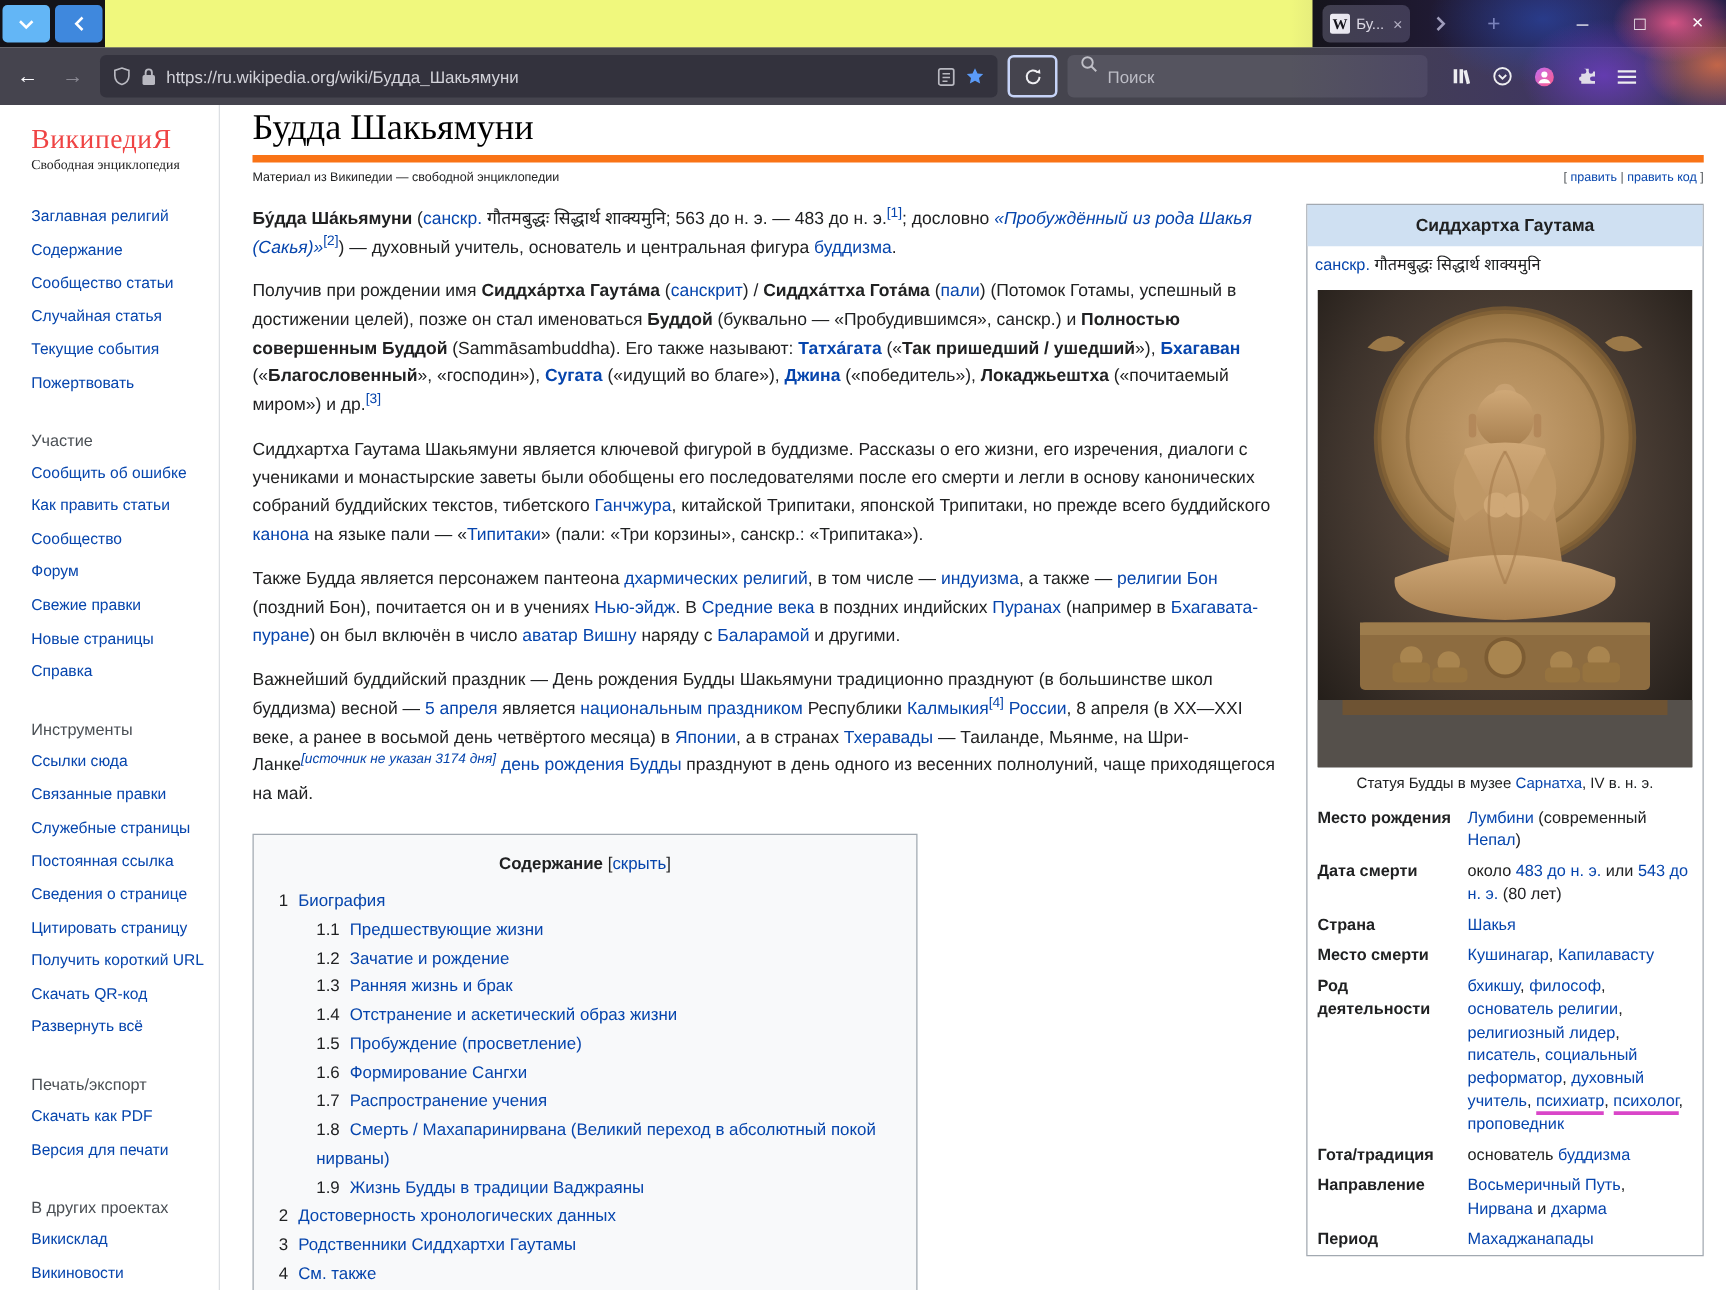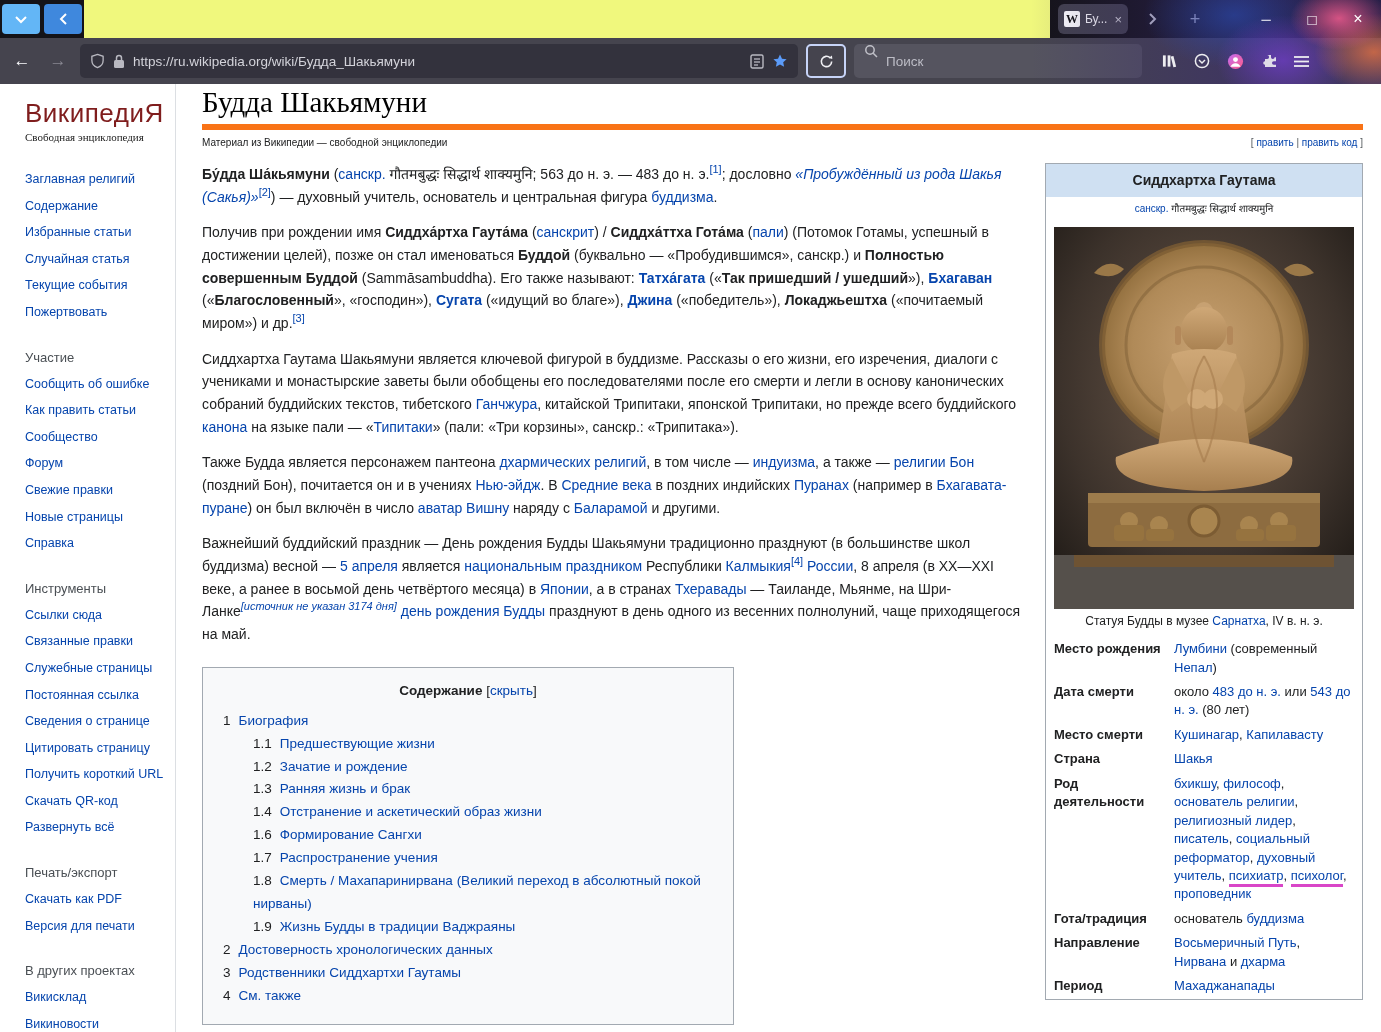--- a/index.html
+++ b/index.html
@@ -43,39 +43,39 @@
   .search-input{background:transparent;border:none;outline:none;color:#e6e6ea;font-size:13.5px;width:100%;
     font-family:"Liberation Sans","DejaVu Sans",sans-serif}
   .search-input::placeholder{color:#bdbdc6}
   .nav-icons{display:flex;align-items:center;gap:17px;margin-left:12px;position:relative;z-index:3}
 
   
   .page{display:flex;height:948px;overflow:hidden;background:#fff;position:relative}
   .globe{position:absolute;left:33px;top:-84px;width:104px;height:104px;border-radius:50%;border:1px solid #c8ccd1;
     background:radial-gradient(circle at 35% 35%, #fdfdfd, #edeff1)}
   .sidebar{width:176px;border-right:1px solid #dcdfe3;padding:14px 6px 0 25px;flex:none;position:relative;background:#fff}
-  .logo-word{font-family:Liberation Sans, sans-serif;font-size:26px;color:#7f1d1d;letter-spacing:.5px;position:relative;z-index:2}
+  .logo-word{font-family:Liberation Serif, serif;font-size:22px;color:#ef4444;letter-spacing:.5px;position:relative;z-index:2}
   .logo-tag{font-family:"Liberation Serif","DejaVu Serif",serif;font-size:11px;margin-top:2px;color:#222;position:relative;z-index:2}
   .sb-sec{margin-top:28px}
   .sb-head{font-size:13px;color:#4a4f54;margin-bottom:7px;display:flex;align-items:center;gap:8px}
   .sb-list{list-style:none}
   .sb-list li{margin-bottom:5px;line-height:1.35}
   .sb-link{font-size:12.5px}
 
   .content{flex:1;padding:2px 18px 0 26px;overflow:hidden}
   h1.title{font-family:"Liberation Serif","DejaVu Serif",serif;font-size:29px;font-weight:400;
     border-bottom:6px solid #f97316;padding-bottom:5px;color:#000}
   .tagline-row{display:flex;justify-content:space-between;font-size:10px;margin-top:7px;color:#202122}
   .edit-links{color:#54595d}
   .body-text{margin-top:15px;font-size:14px;line-height:1.62;color:#202122}
   .body-text p{margin-bottom:13px}
 
   .infobox{float:right;width:318px;border:1px solid #a2a9b1;margin:0 0 16px 20px;font-size:13px;background:#fff}
   .ib-title{background:#cfe0f2;text-align:center;font-weight:bold;font-size:14px;padding:5px 4px}
-  .ib-sub{text-align:center;padding:4px 6px;font-size:10px}
+  .ib-sub{padding:4px 6px;font-size:13px}
   .ib-img{display:block;margin:6px auto 2px}
   .ib-caption{text-align:center;font-size:12px;padding:2px 10px 8px;line-height:1.35}
   .ib-row{display:flex;padding:3px 8px;line-height:1.42}
   .ib-label{flex:0 0 120px;font-weight:bold;padding-right:6px}
   .ib-value{flex:1}
 
   .toc{display:inline-block;border:1px solid #a2a9b1;background:#f8f9fa;padding:12px 20px 16px;margin-top:8px;
     font-size:13.5px;width:532px}
   .toc-head{text-align:center;margin-bottom:8px}
   .toc ul{list-style:none}
@@ -230,21 +230,21 @@
     <div>
       <div class="logo-word">ВикипедиЯ</div>
       <div class="logo-tag">Свободная энциклопедия</div>
     </div>
 
     <div class="sb-sec" style="margin-top:24px">
       <ul class="sb-list">
 
       <li><a class="wl sb-link">Заглавная религий</a></li>
           <li><a class="wl sb-link">Содержание</a></li>
-          <li><a class="wl sb-link">Избранные статьи</a></li>
+          <li><a class="wl sb-link">Сообщество статьи</a></li>
           <li><a class="wl sb-link">Случайная статья</a></li>
           <li><a class="wl sb-link">Текущие события</a></li>
           <li><a class="wl sb-link">Пожертвовать</a></li>
         </ul>
     </div>
 
     <div class="sb-sec">
       <div class="sb-head">Участие</div>
       <ul class="sb-list">
 
@@ -361,26 +361,26 @@
         <div>
             <div class="ib-row">
               <div class="ib-label">Место рождения</div>
               <div class="ib-value"><a class="wl">Лумбини</a><span> (современный </span><a class="wl">Непал</a><span>)</span></div>
             </div>
             <div class="ib-row">
               <div class="ib-label">Дата смерти</div>
               <div class="ib-value"><span>около </span><a class="wl">483 до н. э.</a><span> или </span><a class="wl">543 до н. э.</a><span> (80 лет)</span></div>
             </div>
             <div class="ib-row">
+              <div class="ib-label">Страна</div>
+              <div class="ib-value"><a class="wl">Шакья</a></div>
+            </div>
+            <div class="ib-row">
               <div class="ib-label">Место смерти</div>
               <div class="ib-value"><a class="wl">Кушинагар</a><span>, </span><a class="wl">Капилавасту</a></div>
-            </div>
-            <div class="ib-row">
-              <div class="ib-label">Страна</div>
-              <div class="ib-value"><a class="wl">Шакья</a></div>
             </div>
             <div class="ib-row">
               <div class="ib-label">Род деятельности</div>
               <div class="ib-value"><a class="wl">бхикшу</a><span>, </span><a class="wl">философ</a><span>, </span><a class="wl">основатель религии</a><span>, </span><a class="wl">религиозный лидер</a><span>, </span><a class="wl">писатель</a><span>, </span><a class="wl">социальный реформатор</a><span>, </span><a class="wl">духовный учитель</a><span>, </span><a class="wl vand">психиатр</a><span>, </span><a class="wl vand">психолог</a><span>, </span><a class="wl">проповедник</a></div>
             </div>
             <div class="ib-row">
               <div class="ib-label">Гота/традиция</div>
               <div class="ib-value"><span>основатель </span><a class="wl">буддизма</a></div>
             </div>
             <div class="ib-row">
@@ -401,20 +401,21 @@
       <p><span>Важнейший буддийский праздник — День рождения Будды Шакьямуни традиционно празднуют (в большинстве школ буддизма) весной — </span><a class="wl">5 апреля</a><span> является </span><a class="wl">национальным праздником</a><span> Республики </span><a class="wl">Калмыкия</a><sup><a class="wl">[4]</a></sup><span> </span><a class="wl">России</a><span>, 8 апреля (в XX—XXI веке, а ранее в восьмой день четвёртого месяца) в </span><a class="wl">Японии</a><span>, а в странах </span><a class="wl">Тхеравады</a><span> — Таиланде, Мьянме, на Шри-Ланке</span><sup><a class="wl itf">[источник не указан 3174 дня]</a></sup><span> </span><a class="wl">день рождения Будды</a><span> празднуют в день одного из весенних полнолуний, чаще приходящегося на май.</span></p>
 
       <div class="toc">
         <div class="toc-head"><span class="bf">Содержание</span><span>  [</span><a class="wl">скрыть</a><span>]</span></div>
         <ul>
             <li class="toc-lvl1"><span class="toc-num">1</span><a class="wl">Биография</a></li>
             <li class="toc-lvl2"><span class="toc-num">1.1</span><a class="wl">Предшествующие жизни</a></li>
             <li class="toc-lvl2"><span class="toc-num">1.2</span><a class="wl">Зачатие и рождение</a></li>
             <li class="toc-lvl2"><span class="toc-num">1.3</span><a class="wl">Ранняя жизнь и брак</a></li>
             <li class="toc-lvl2"><span class="toc-num">1.4</span><a class="wl">Отстранение и аскетический образ жизни</a></li>
+            <li class="toc-lvl2"><span class="toc-num">1.5</span><a class="wl">Пробуждение (просветление)</a></li>
             <li class="toc-lvl2"><span class="toc-num">1.6</span><a class="wl">Формирование Сангхи</a></li>
             <li class="toc-lvl2"><span class="toc-num">1.7</span><a class="wl">Распространение учения</a></li>
             <li class="toc-lvl2"><span class="toc-num">1.8</span><a class="wl">Смерть / Махапаринирвана (Великий переход в абсолютный покой нирваны)</a></li>
             <li class="toc-lvl2"><span class="toc-num">1.9</span><a class="wl">Жизнь Будды в традиции Ваджраяны</a></li>
             <li class="toc-lvl1"><span class="toc-num">2</span><a class="wl">Достоверность хронологических данных</a></li>
             <li class="toc-lvl1"><span class="toc-num">3</span><a class="wl">Родственники Сиддхартхи Гаутамы</a></li>
             <li class="toc-lvl1"><span class="toc-num">4</span><a class="wl">См. также</a></li>
             <li class="toc-lvl1"></li>
           </ul>
       </div>

